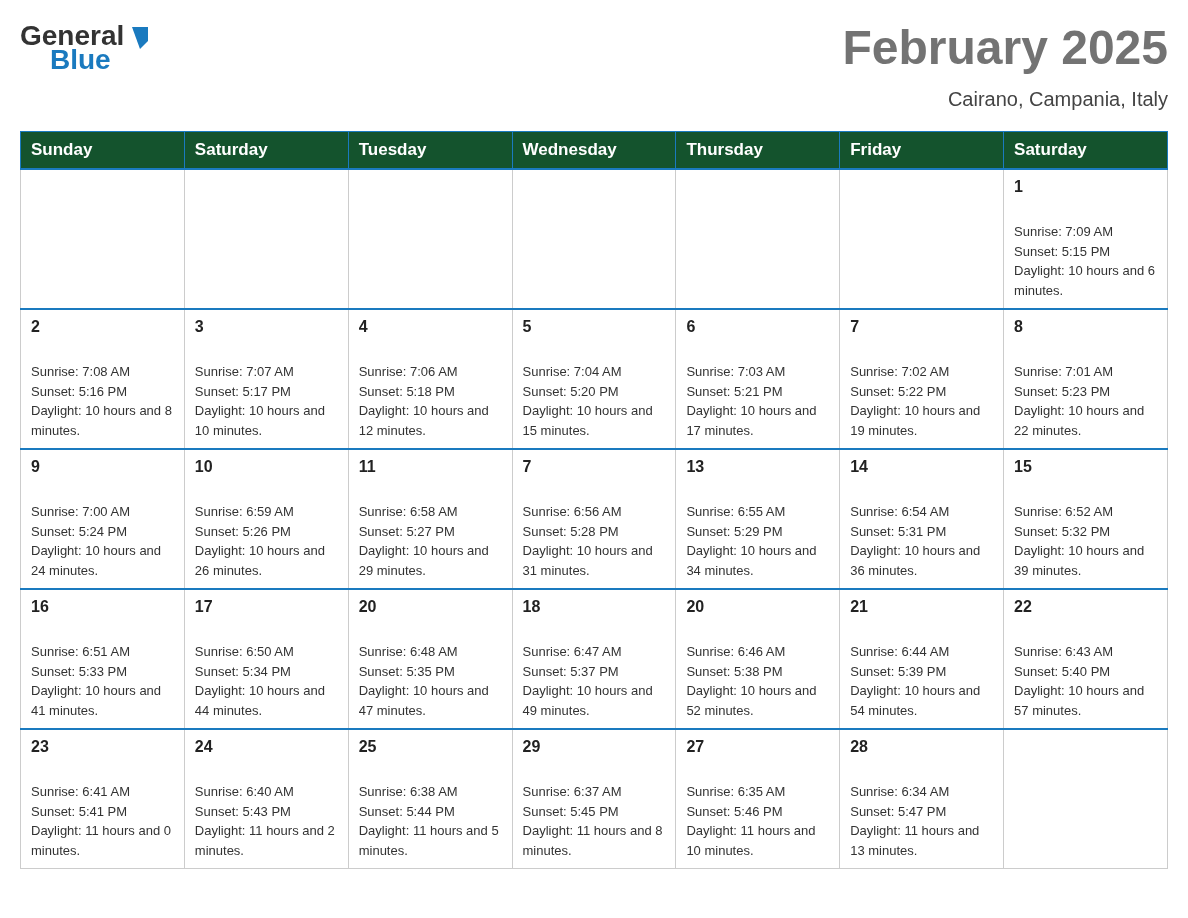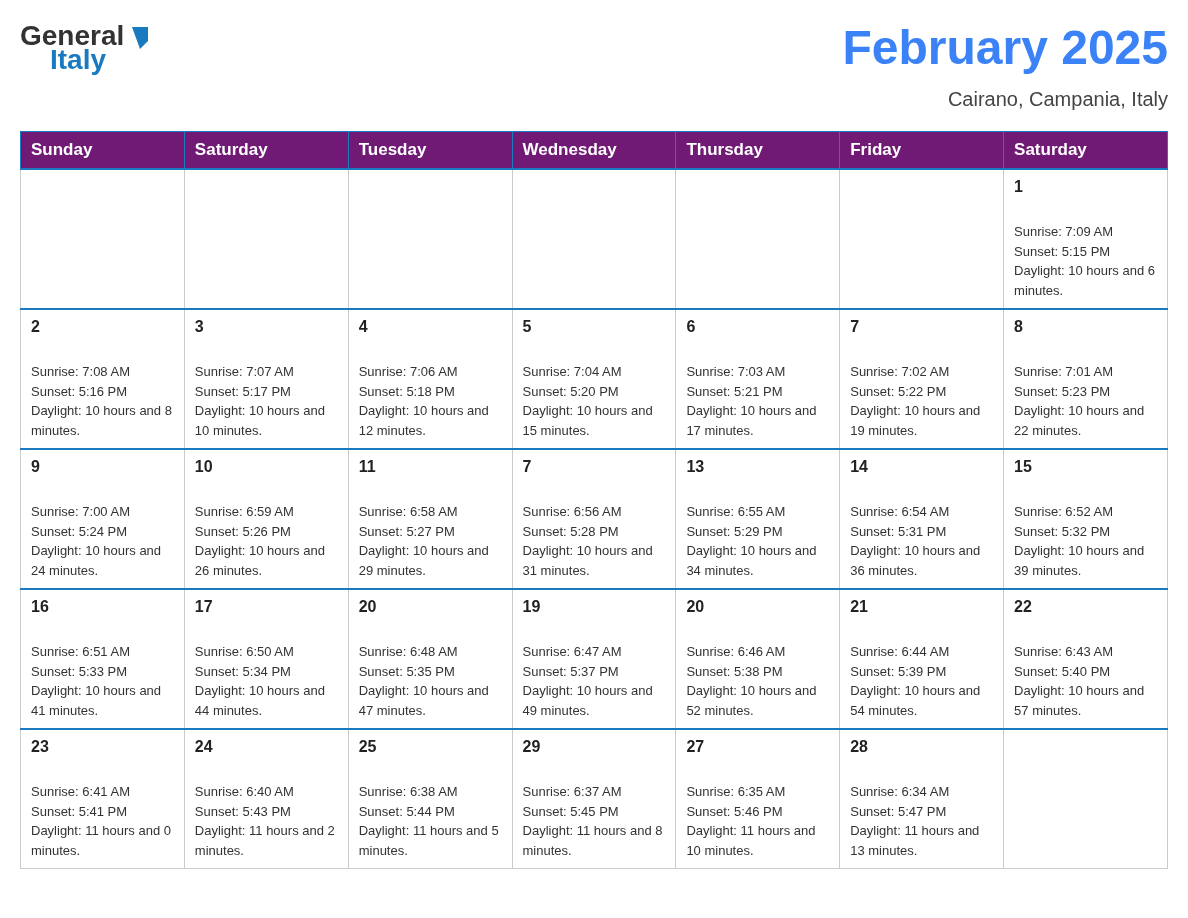--- a/index.html
+++ b/index.html
@@ -33,34 +33,34 @@
       color: #1a7abf;
       margin-left: 30px;
       margin-top: -8px;
     }
     .title-area {
       text-align: right;
     }
     .month-title {
       font-size: 48px;
       font-weight: bold;
-      color: #3b82f6;
+      color: #737373;
       text-align: right;
     }
     .location {
       font-size: 20px;
       color: #444;
       margin-top: 13px;
     }
     .calendar {
       width: 100%;
       border-collapse: collapse;
     }
     .calendar th {
-      background-color: #701a75;
+      background-color: #14532d;
       color: #fff;
       text-align: left;
       padding: 8px 10px;
       font-size: 17px;
       font-weight: bold;
       border: 1px solid #1a7abf;
     }
     .calendar td {
       width: 14.28%;
       vertical-align: top;
@@ -98,21 +98,21 @@
 <body>
 
 <div class="header">
   <div class="logo">
     <div style="display:flex; align-items:center;">
       <span class="logo-general">General</span>
       <svg width="28" height="28" viewBox="0 0 28 28" style="margin-left:2px; margin-top:2px;">
         <polygon points="6,4 22,4 22,18 14,26" fill="#1a7abf"></polygon>
       </svg>
     </div>
-    <span class="logo-blue">Italy</span>
+    <span class="logo-blue">Blue</span>
   </div>
   <div class="title-area">
     <div class="month-title">February 2025</div>
     <div class="location">Cairano, Campania, Italy</div>
   </div>
 </div>
 
 <table class="calendar">
   <thead>
     <tr>
@@ -205,21 +205,21 @@
         </td>
         <td>
           <span class="day-number">17</span>
           <div class="day-info">Sunrise: 6:50 AM<br>Sunset: 5:34 PM<br>Daylight: 10 hours and 44 minutes.</div>
         </td>
         <td>
           <span class="day-number">20</span>
           <div class="day-info">Sunrise: 6:48 AM<br>Sunset: 5:35 PM<br>Daylight: 10 hours and 47 minutes.</div>
         </td>
         <td>
-          <span class="day-number">19</span>
+          <span class="day-number">18</span>
           <div class="day-info">Sunrise: 6:47 AM<br>Sunset: 5:37 PM<br>Daylight: 10 hours and 49 minutes.</div>
         </td>
         <td>
           <span class="day-number">20</span>
           <div class="day-info">Sunrise: 6:46 AM<br>Sunset: 5:38 PM<br>Daylight: 10 hours and 52 minutes.</div>
         </td>
         <td>
           <span class="day-number">21</span>
           <div class="day-info">Sunrise: 6:44 AM<br>Sunset: 5:39 PM<br>Daylight: 10 hours and 54 minutes.</div>
         </td>

